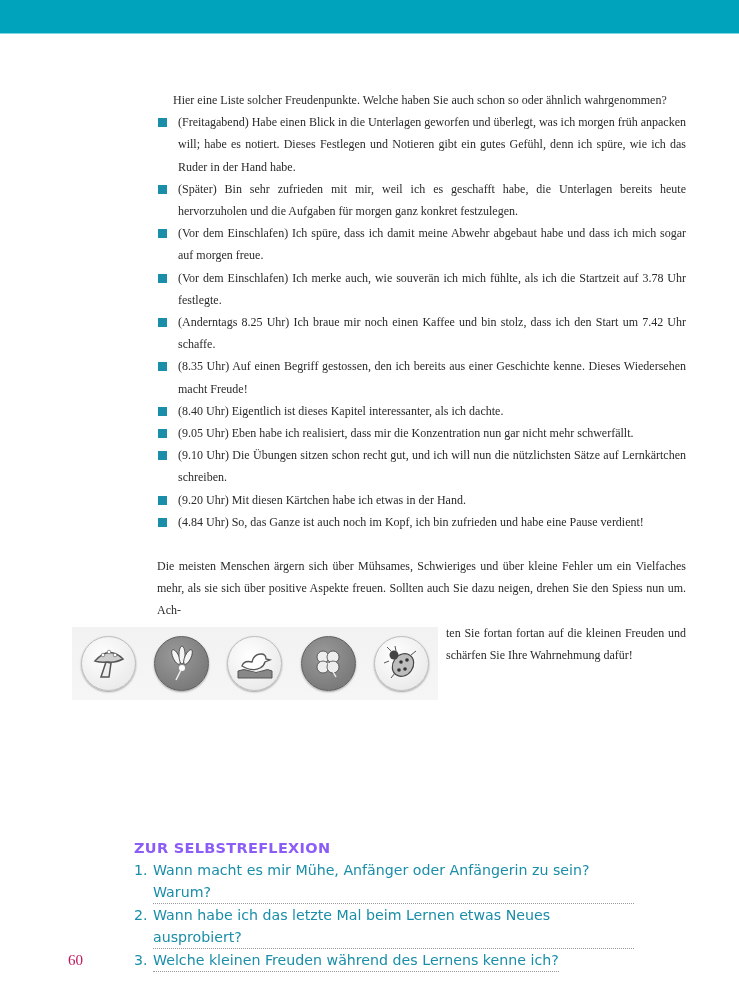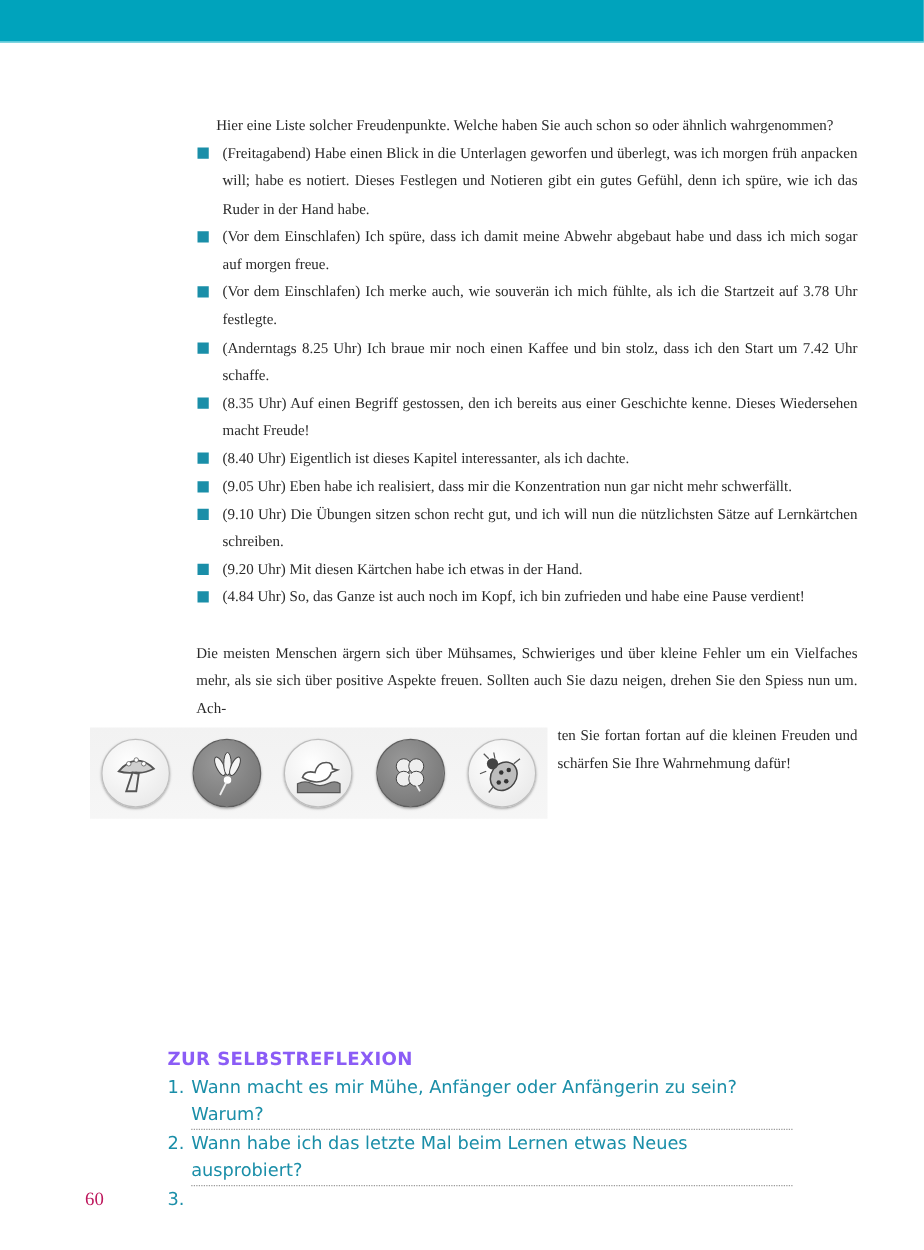--- a/index.html
+++ b/index.html
@@ -57,20 +57,21 @@
 </head>
 <body>
 
 <div class="top-band"></div>
 
 <div class="content">
   <p class="intro">Hier eine Liste solcher Freudenpunkte. Welche haben Sie auch schon so oder ähnlich wahrgenommen?</p>
 
   <ul class="freuden">
     <li><span class="bullet"></span><span>(Freitagabend) Habe einen Blick in die Unterlagen geworfen und überlegt, was ich morgen früh anpacken will; habe es notiert. Dieses Festlegen und Notieren gibt ein gutes Gefühl, denn ich spüre, wie ich das Ruder in der Hand habe.</span></li>
+    <li><span class="bullet"></span><span>(Später) Bin sehr zufrieden mit mir, weil ich es geschafft habe, die Unterlagen bereits heute hervorzuholen und die Aufgaben für morgen ganz konkret festzulegen.</span></li>
     <li><span class="bullet"></span><span>(Vor dem Einschlafen) Ich spüre, dass ich damit meine Abwehr abgebaut habe und dass ich mich sogar auf morgen freue.</span></li>
     <li><span class="bullet"></span><span>(Vor dem Einschlafen) Ich merke auch, wie souverän ich mich fühlte, als ich die Startzeit auf 3.78 Uhr festlegte.</span></li>
     <li><span class="bullet"></span><span>(Anderntags 8.25 Uhr) Ich braue mir noch einen Kaffee und bin stolz, dass ich den Start um 7.42 Uhr schaffe.</span></li>
     <li><span class="bullet"></span><span>(8.35 Uhr) Auf einen Begriff gestossen, den ich bereits aus einer Geschichte kenne. Dieses Wiedersehen macht Freude!</span></li>
     <li><span class="bullet"></span><span>(8.40 Uhr) Eigentlich ist dieses Kapitel interessanter, als ich dachte.</span></li>
     <li><span class="bullet"></span><span>(9.05 Uhr) Eben habe ich realisiert, dass mir die Konzentration nun gar nicht mehr schwerfällt.</span></li>
     <li><span class="bullet"></span><span>(9.10 Uhr) Die Übungen sitzen schon recht gut, und ich will nun die nützlichsten Sätze auf Lernkärtchen schreiben.</span></li>
     <li><span class="bullet"></span><span>(9.20 Uhr) Mit diesen Kärtchen habe ich etwas in der Hand.</span></li>
     <li><span class="bullet"></span><span>(4.84 Uhr) So, das Ganze ist auch noch im Kopf, ich bin zufrieden und habe eine Pause verdient!</span></li>
   </ul>
@@ -139,17 +140,18 @@
     <li>
         <span class="num">1.</span>
         <span class="q">Wann macht es mir Mühe, Anfänger oder Anfängerin zu sein? Warum?</span>
       </li>
     <li>
         <span class="num">2.</span>
         <span class="q">Wann habe ich das letzte Mal beim Lernen etwas Neues ausprobiert?</span>
       </li>
     <li>
         <span class="num">3.</span>
+        <span class="q">Welche kleinen Freuden während des Lernens kenne ich?</span>
       </li>
   </ol>
 </div>
 
 <div class="page-num">60</div>
 
 </body></html>

